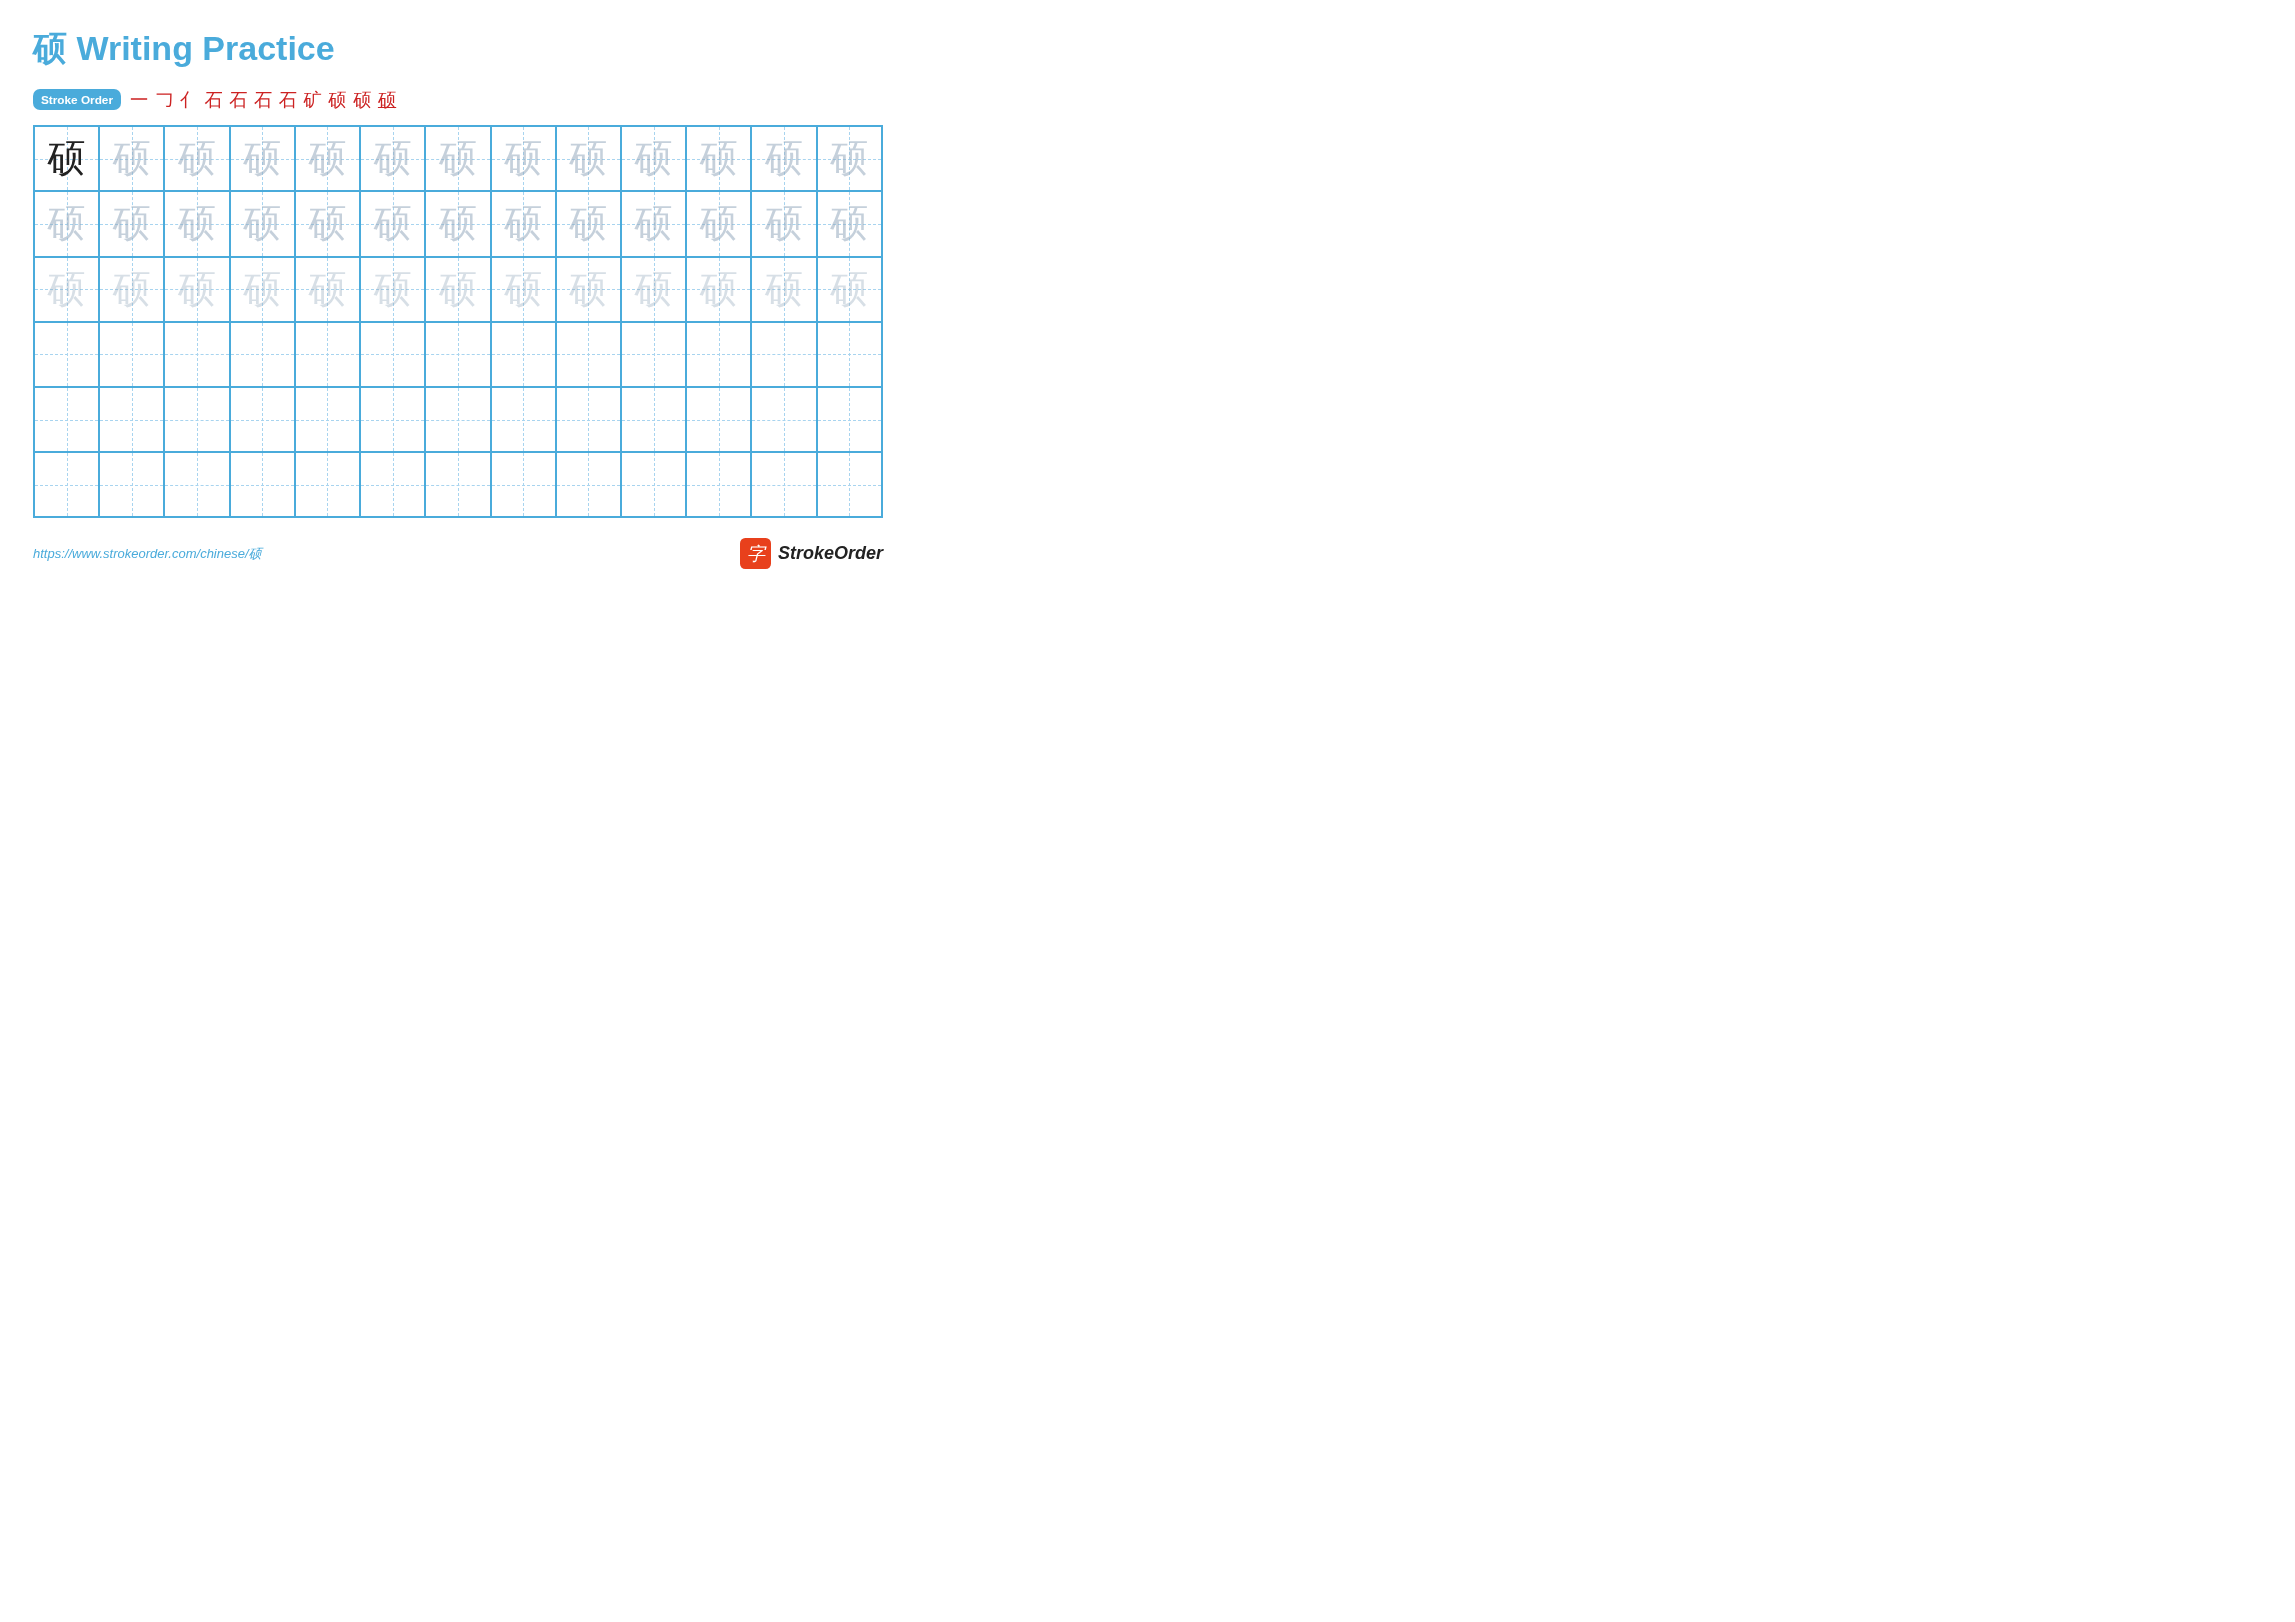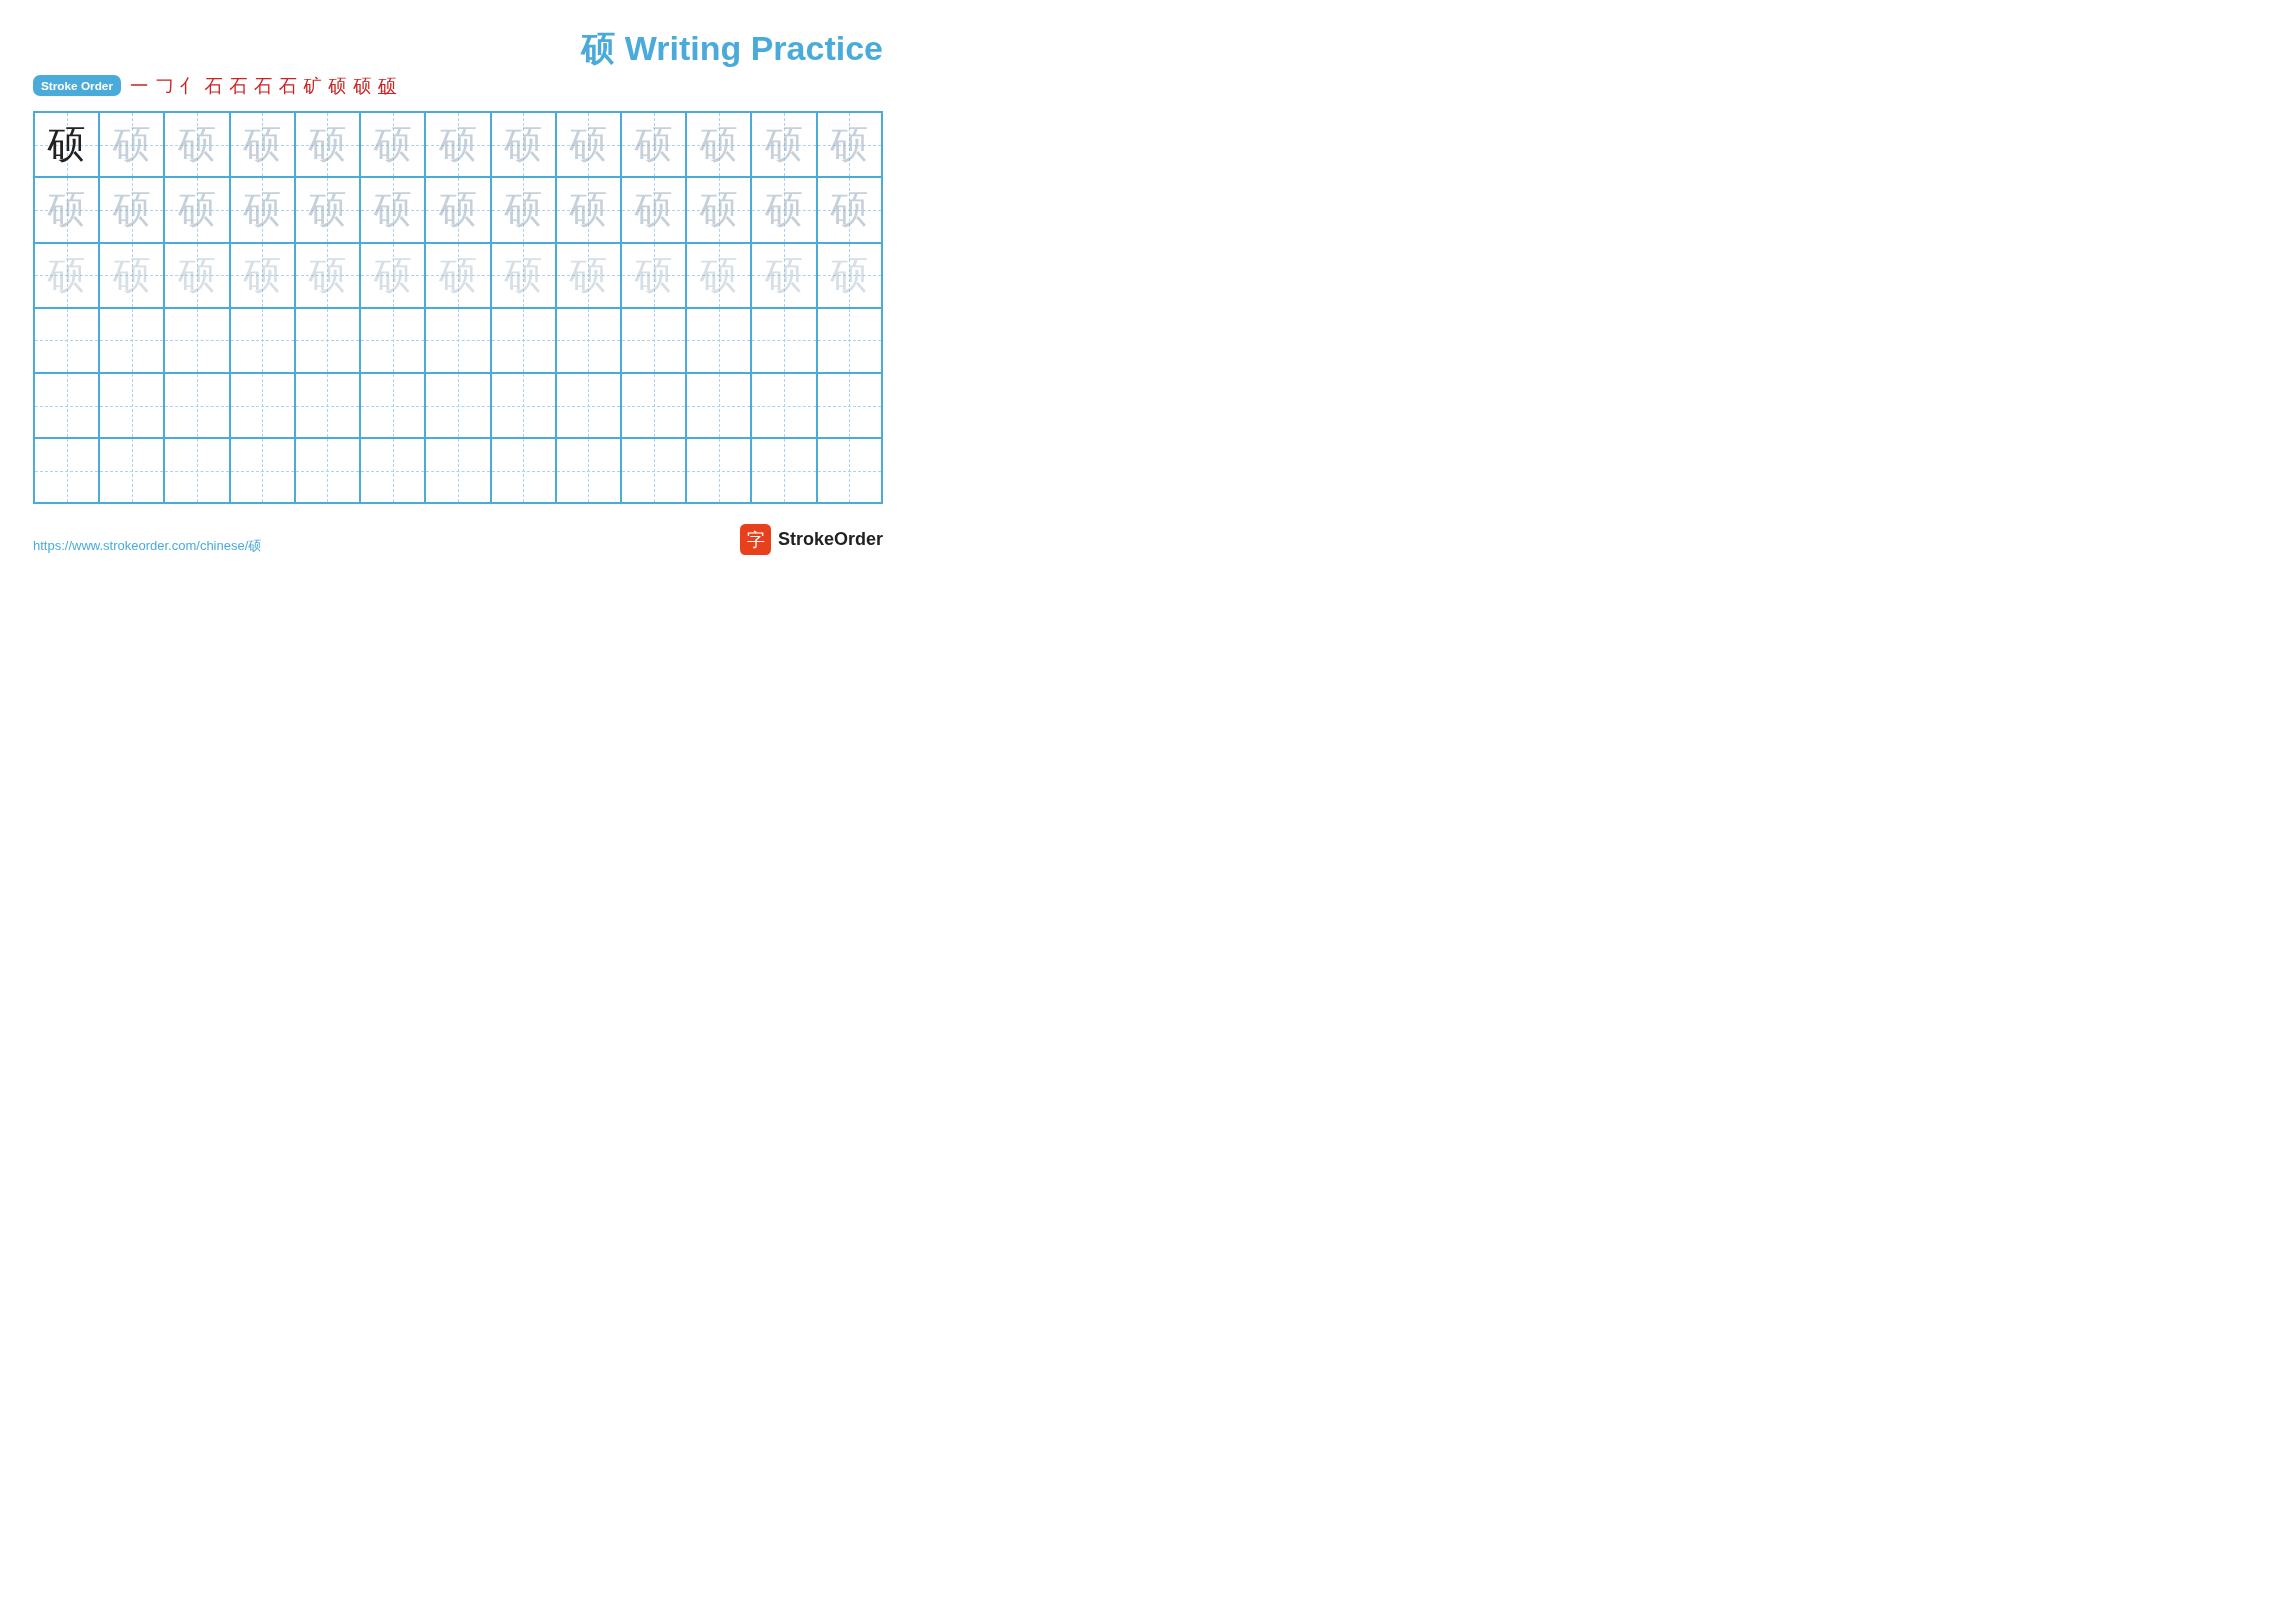--- a/index.html
+++ b/index.html
@@ -7,25 +7,25 @@
     body {
       width: 916px;
       min-height: 648px;
       background: #ffffff;
       font-family: Arial, sans-serif;
       padding: 19.6px 33px;
     }
 
     
     .page-title {
-      text-align: right;
+      text-align: left;
       font-size: 34px;
       font-weight: bold;
       color: #4aabdb;
-      margin-bottom: 1px;
+      margin-bottom: 15px;
       margin-top: 6.5px;
     }
 
     
     .stroke-order-row {
       display: flex;
       align-items: center;
       gap: 9.2px;
       margin-bottom: 13px;
       flex-wrap: nowrap;
@@ -120,22 +120,23 @@
     }
 
     .grid-char.light2 {
       color: rgba(150,170,190,0.38);
     }
 
     
     .footer {
       display: flex;
       justify-content: space-between;
-      align-items: flex-end;
+      align-items: center;
       margin-top: 19.6px;
+      font-style: italic;
     }
 
     .footer-url {
       color: #4aabdb;
       font-size: 13px;
       text-decoration: none;
     }
 
     .footer-logo {
       display: flex;

